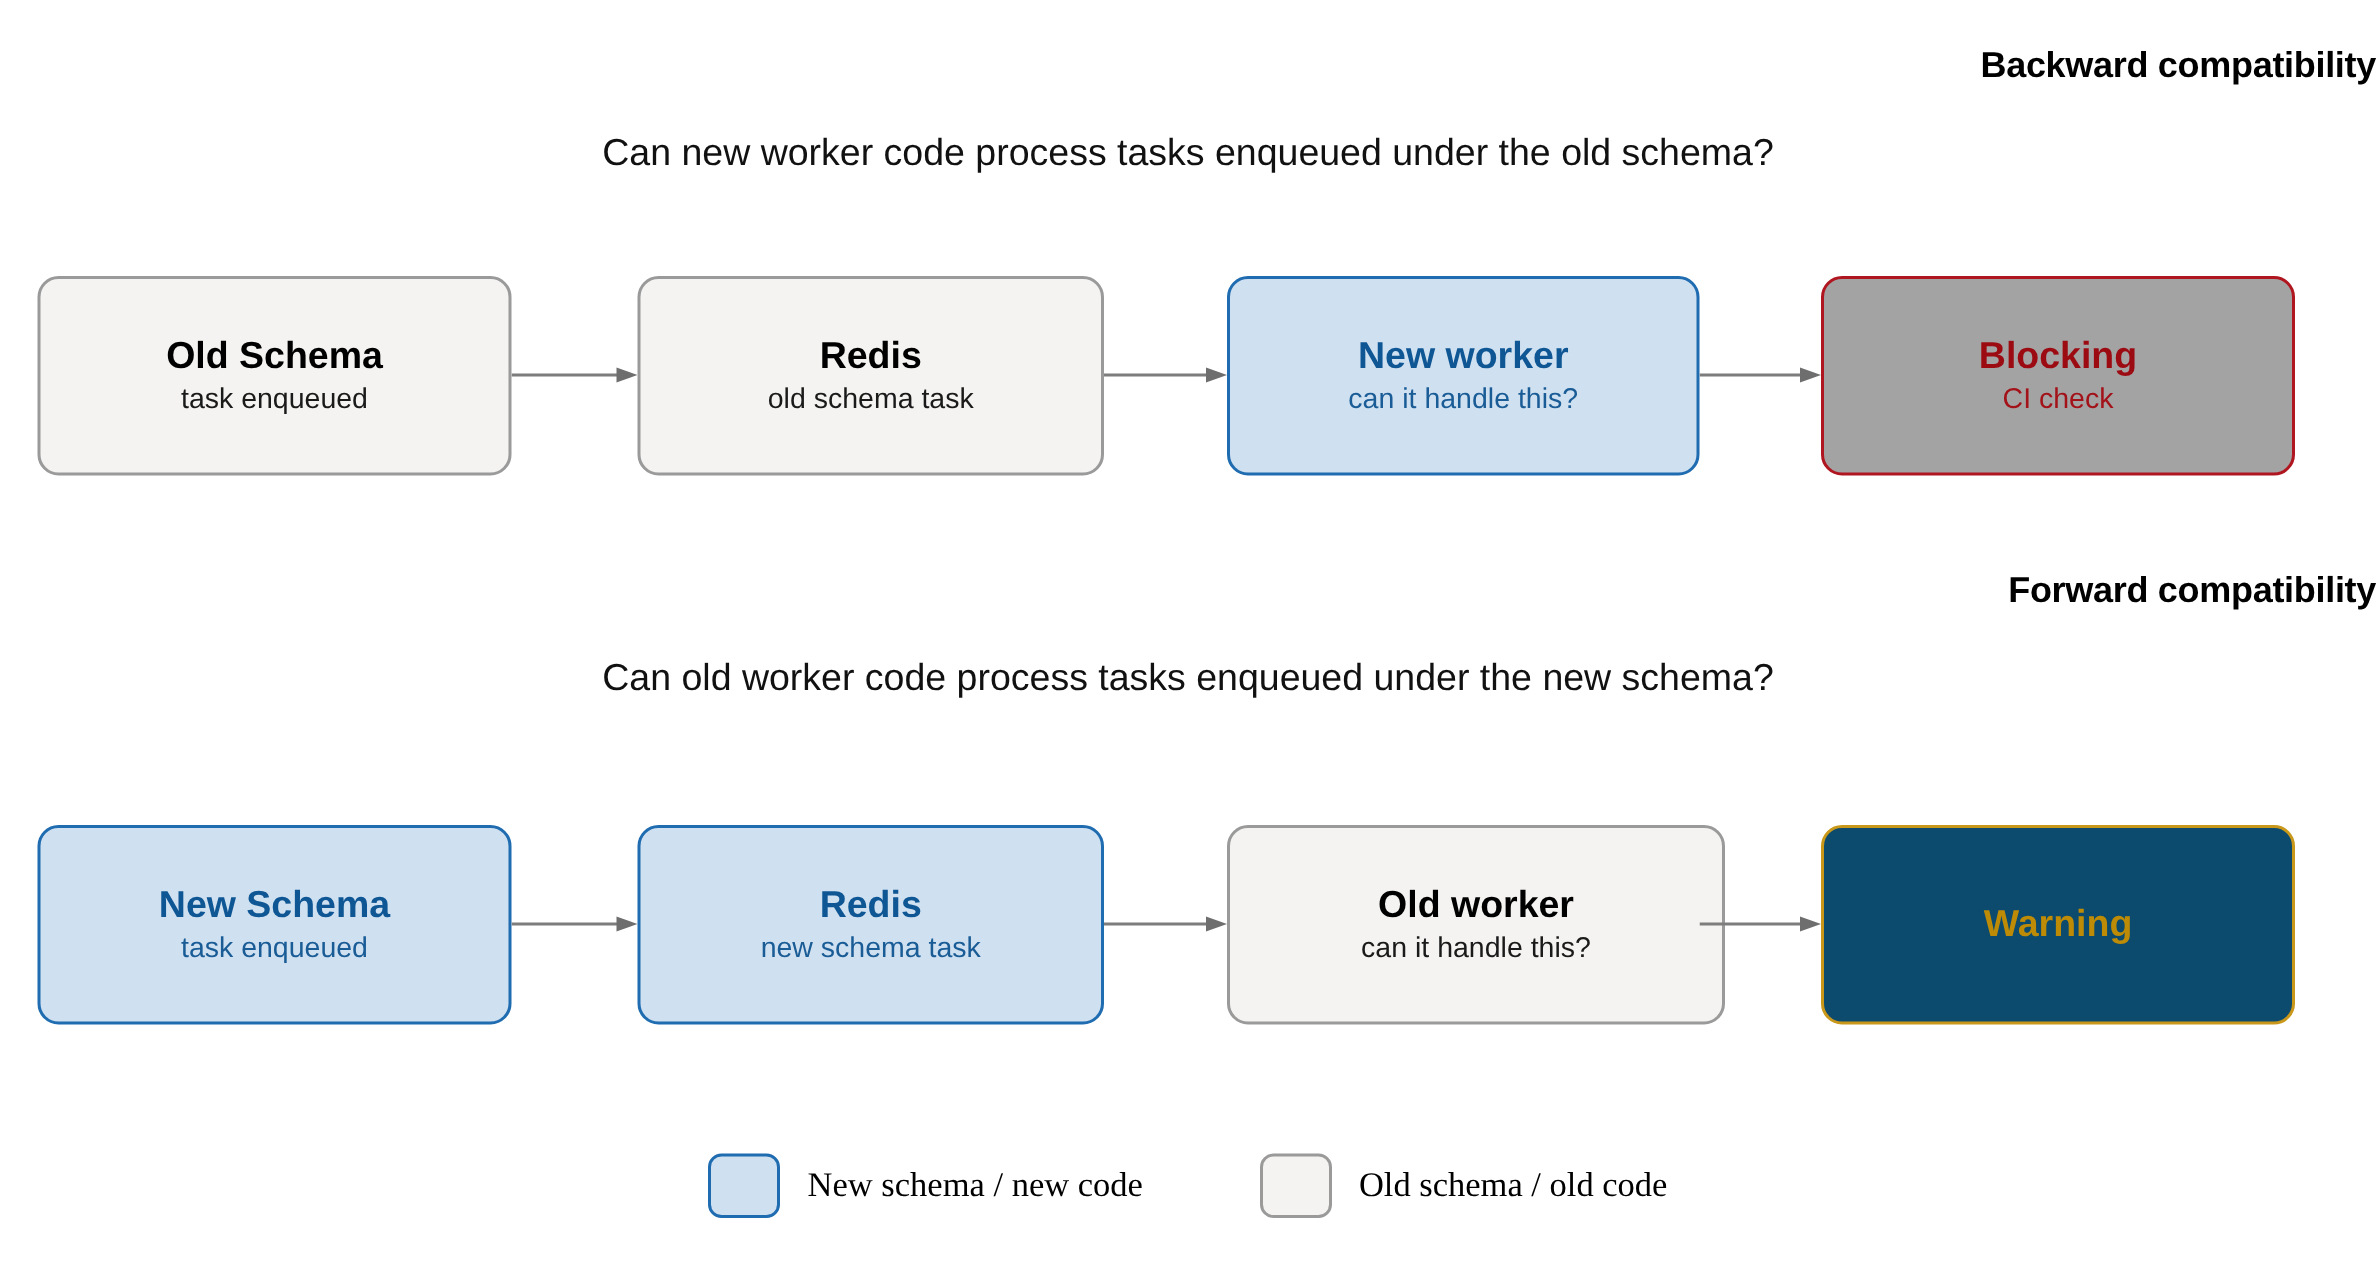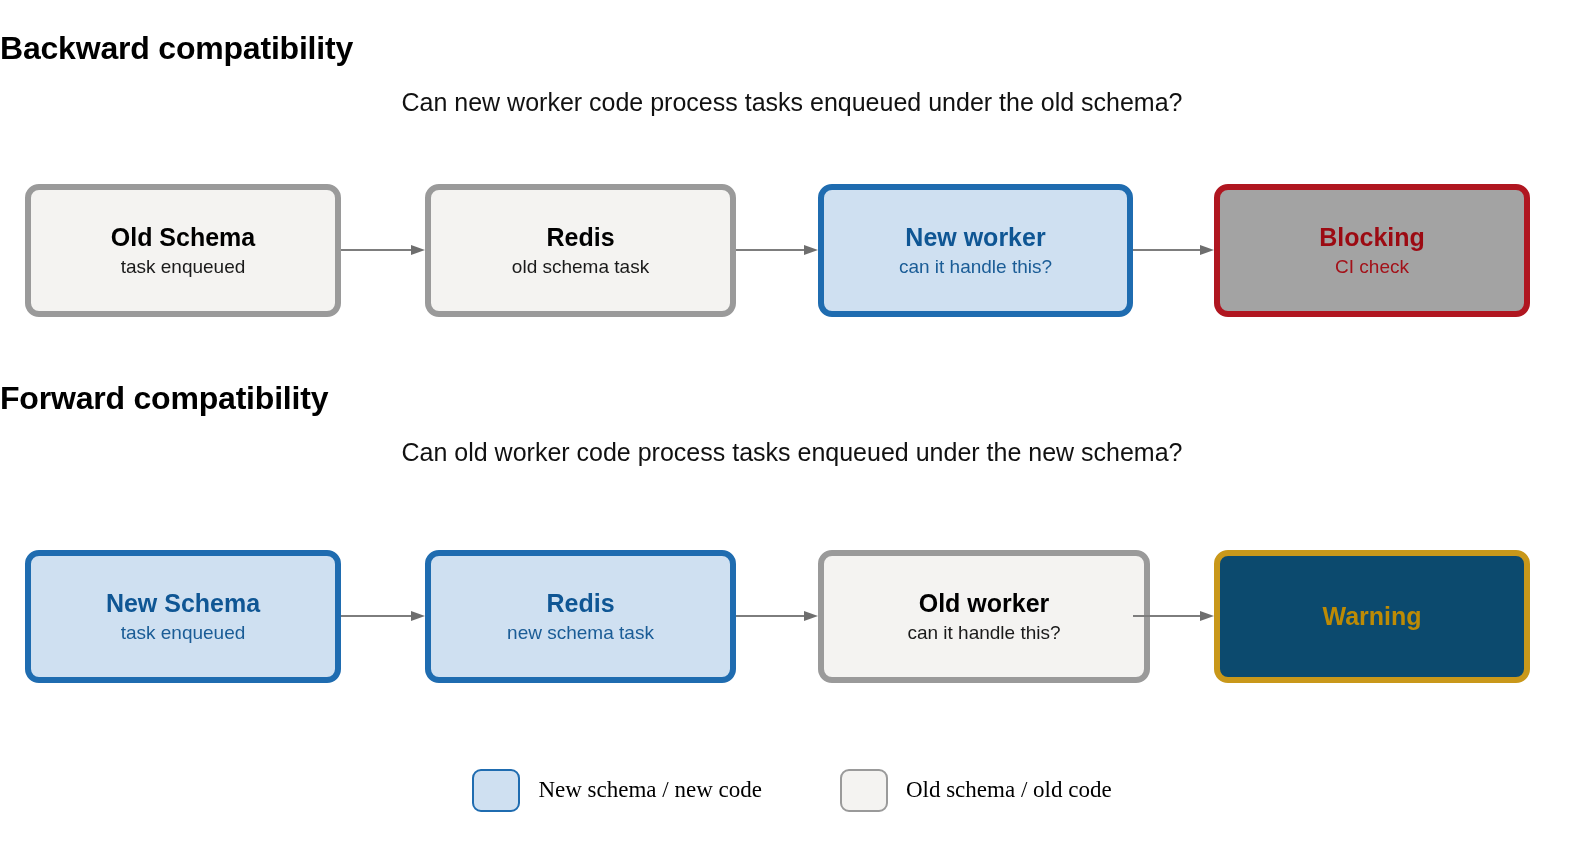--- a/index.html
+++ b/index.html
@@ -13,22 +13,22 @@
     position: relative;
     font-family: "Liberation Sans", sans-serif;
     color: #000000;
     overflow: hidden;
   }
 
   .section-title {
     position: absolute;
     left: 0;
     width: 1584px;
-    text-align: left;
-    font-size: 32px;
+    text-align: right;
+    font-size: 24px;
     font-weight: bold;
     letter-spacing: -0.2px;
     color: #000000;
   }
   .section-subtitle {
     position: absolute;
     left: 0;
     width: 1584px;
     text-align: center;
     font-size: 25px;
@@ -41,21 +41,21 @@
     position: absolute;
     left: 0;
     width: 1584px;
     height: 135px;
   }
 
   .node {
     position: absolute;
     box-sizing: border-box;
     border-radius: 14px;
-    border: 6px solid #000000;
+    border: 2px solid #000000;
     background: #f4f3f1;
     display: flex;
     flex-direction: column;
     align-items: center;
     justify-content: center;
     text-align: center;
     line-height: 1.18;
   }
   .node .node-title {
     font-size: 25px;

